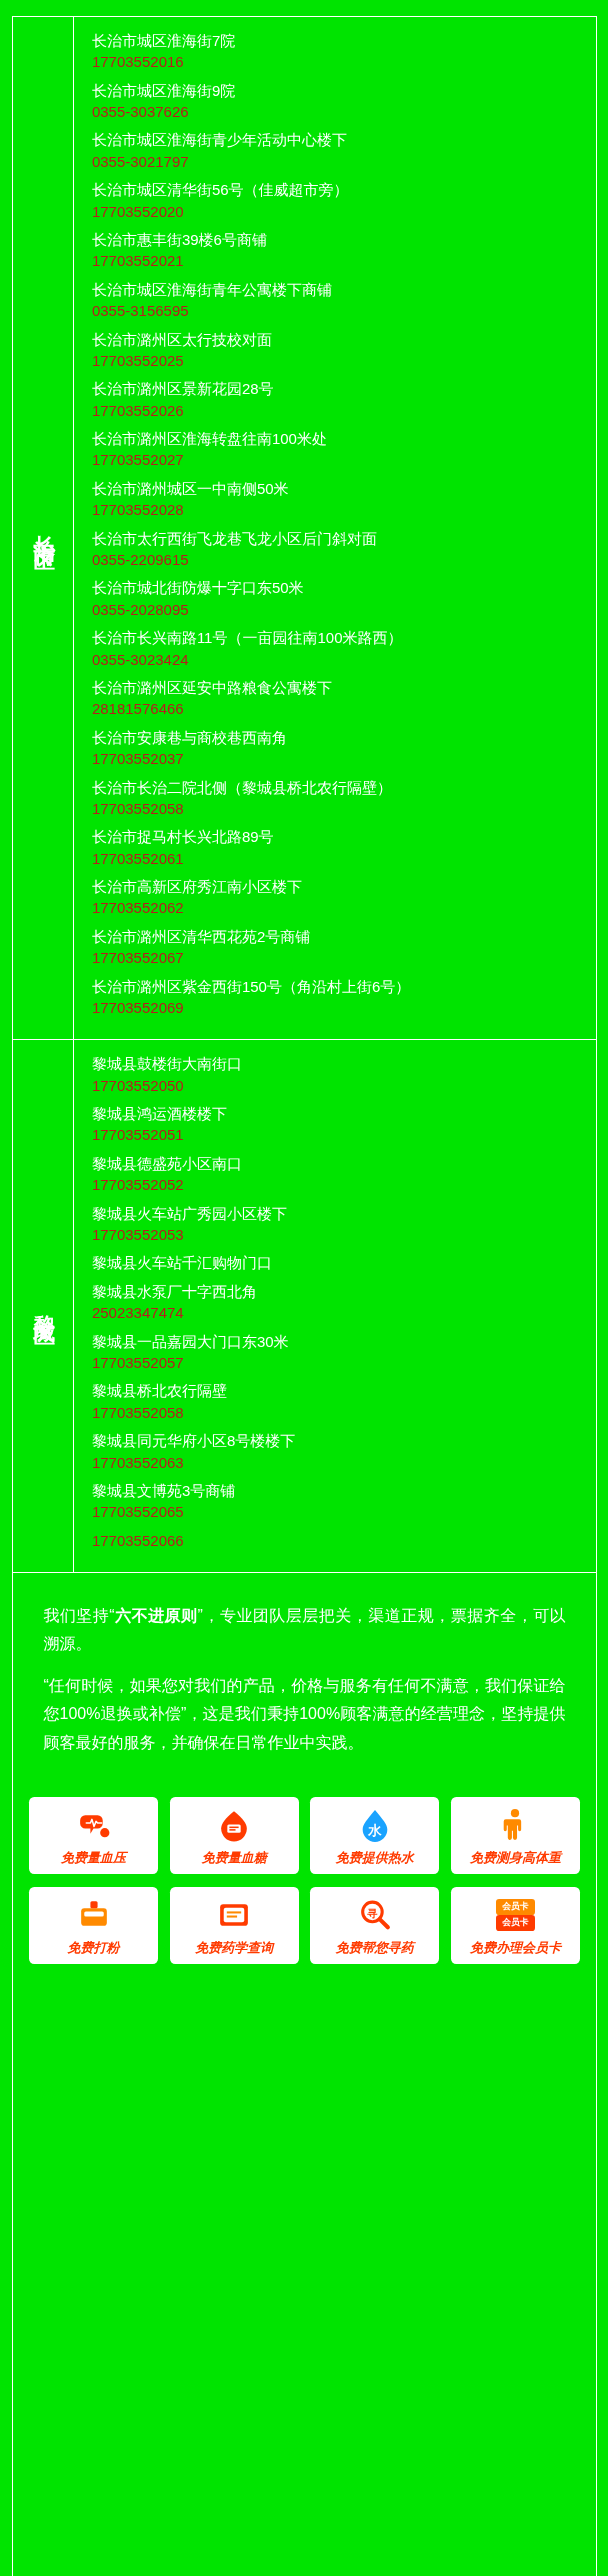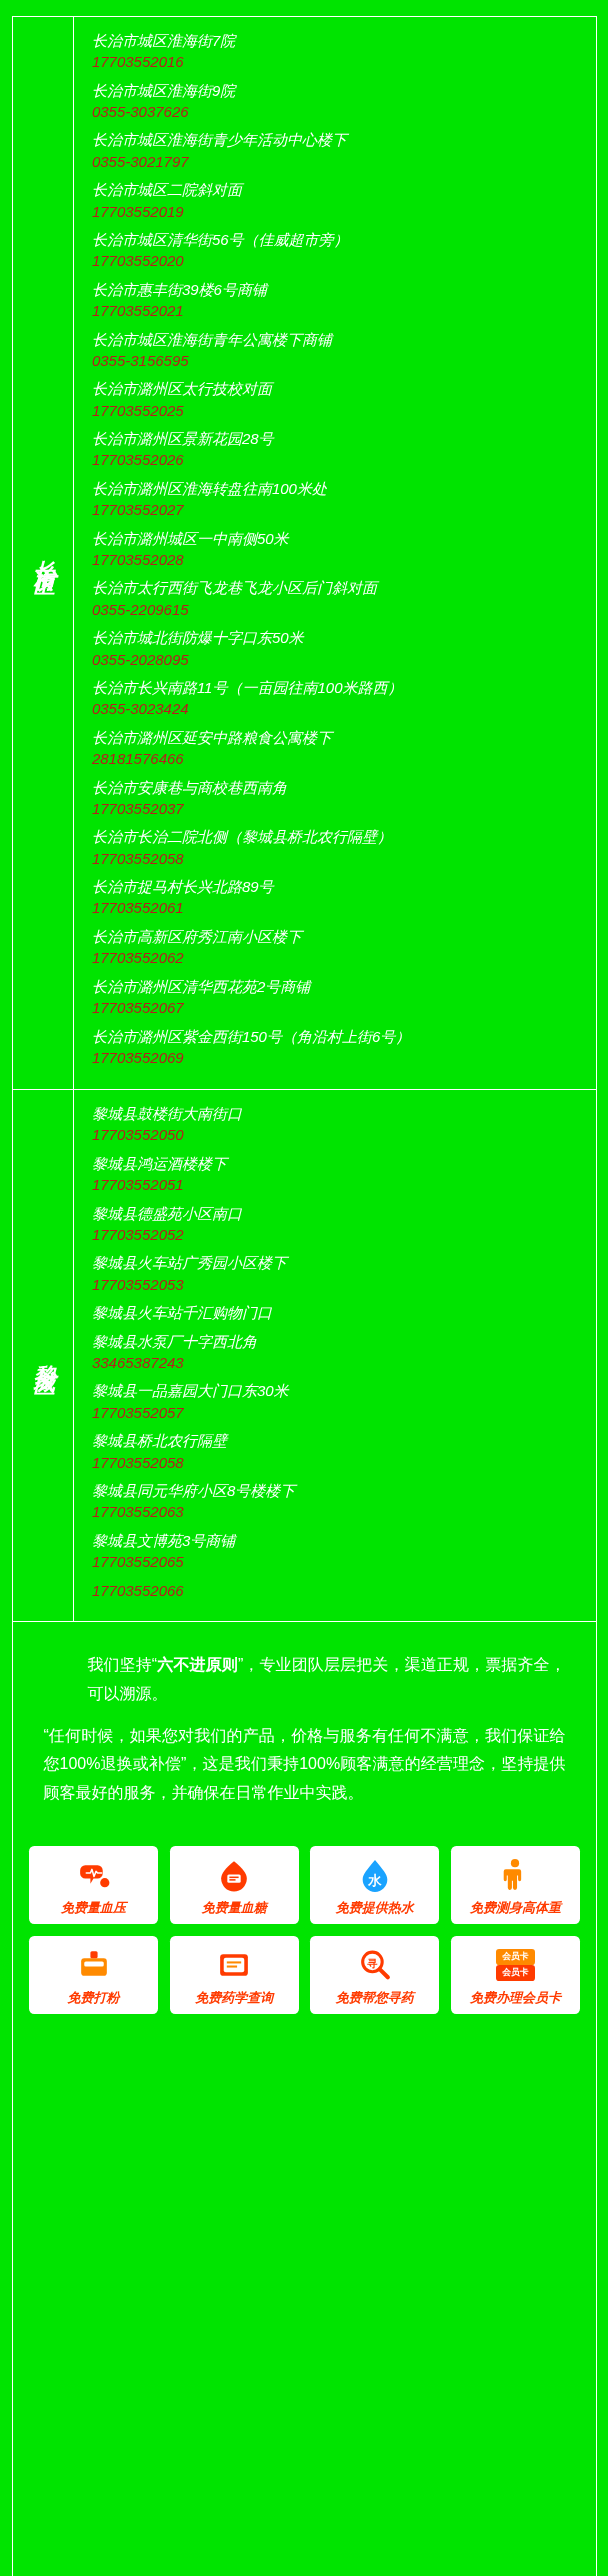--- a/index.html
+++ b/index.html
@@ -23,21 +23,20 @@
     min-height: 2669px;
     display: flex;
     flex-direction: column;
   }
   
   .region {
     display: flex;
     flex-direction: row;
     align-items: stretch;
     border-bottom: 1.5px solid #ffffff;
-    font-style: italic;
   }
   .region:last-of-type {
     border-bottom: 1.5px solid #ffffff;
   }
   .region-label {
     width: 61px;
     min-width: 61px;
     display: flex;
     align-items: center;
     justify-content: center;
@@ -80,21 +79,20 @@
   }
   .promise p {
     margin: 0 0 13.4px 0;
     font-size: 16px;
     line-height: 1.78;
     color: #ffffff;
     text-align: justify;
   }
   .promise p.first {
     text-indent: 0;
-    margin-left: 44px;
   }
   .promise .hl {
     font-weight: bold;
     color: #ffffff;
   }
   
   .services {
     padding: 5.2px 15.5px 20.6px 15.5px;
     display: grid;
     grid-template-columns: repeat(4, 1fr);
@@ -165,24 +163,20 @@
           </div>
         <div class="entry">
             <div class="entry-name">长治市城区淮海街9院</div>
             <div class="entry-phone">0355-3037626</div>
           </div>
         <div class="entry">
             <div class="entry-name">长治市城区淮海街青少年活动中心楼下</div>
             <div class="entry-phone">0355-3021797</div>
           </div>
         <div class="entry">
-            <div class="entry-name">长治市城区二院斜对面</div>
-            <div class="entry-phone">17703552019</div>
-          </div>
-        <div class="entry">
             <div class="entry-name">长治市城区清华街56号（佳威超市旁）</div>
             <div class="entry-phone">17703552020</div>
           </div>
         <div class="entry">
             <div class="entry-name">长治市惠丰街39楼6号商铺</div>
             <div class="entry-phone">17703552021</div>
           </div>
         <div class="entry">
             <div class="entry-name">长治市城区淮海街青年公寓楼下商铺</div>
             <div class="entry-phone">0355-3156595</div>
@@ -265,21 +259,21 @@
           </div>
         <div class="entry">
             <div class="entry-name">黎城县火车站广秀园小区楼下</div>
             <div class="entry-phone">17703552053</div>
           </div>
         <div class="entry">
             <div class="entry-name">黎城县火车站千汇购物门口</div>
           </div>
         <div class="entry">
             <div class="entry-name">黎城县水泵厂十字西北角</div>
-            <div class="entry-phone">33465387243</div>
+            <div class="entry-phone">25023347474</div>
           </div>
         <div class="entry">
             <div class="entry-name">黎城县一品嘉园大门口东30米</div>
             <div class="entry-phone">17703552057</div>
           </div>
         <div class="entry">
             <div class="entry-name">黎城县桥北农行隔壁</div>
             <div class="entry-phone">17703552058</div>
           </div>
         <div class="entry">

